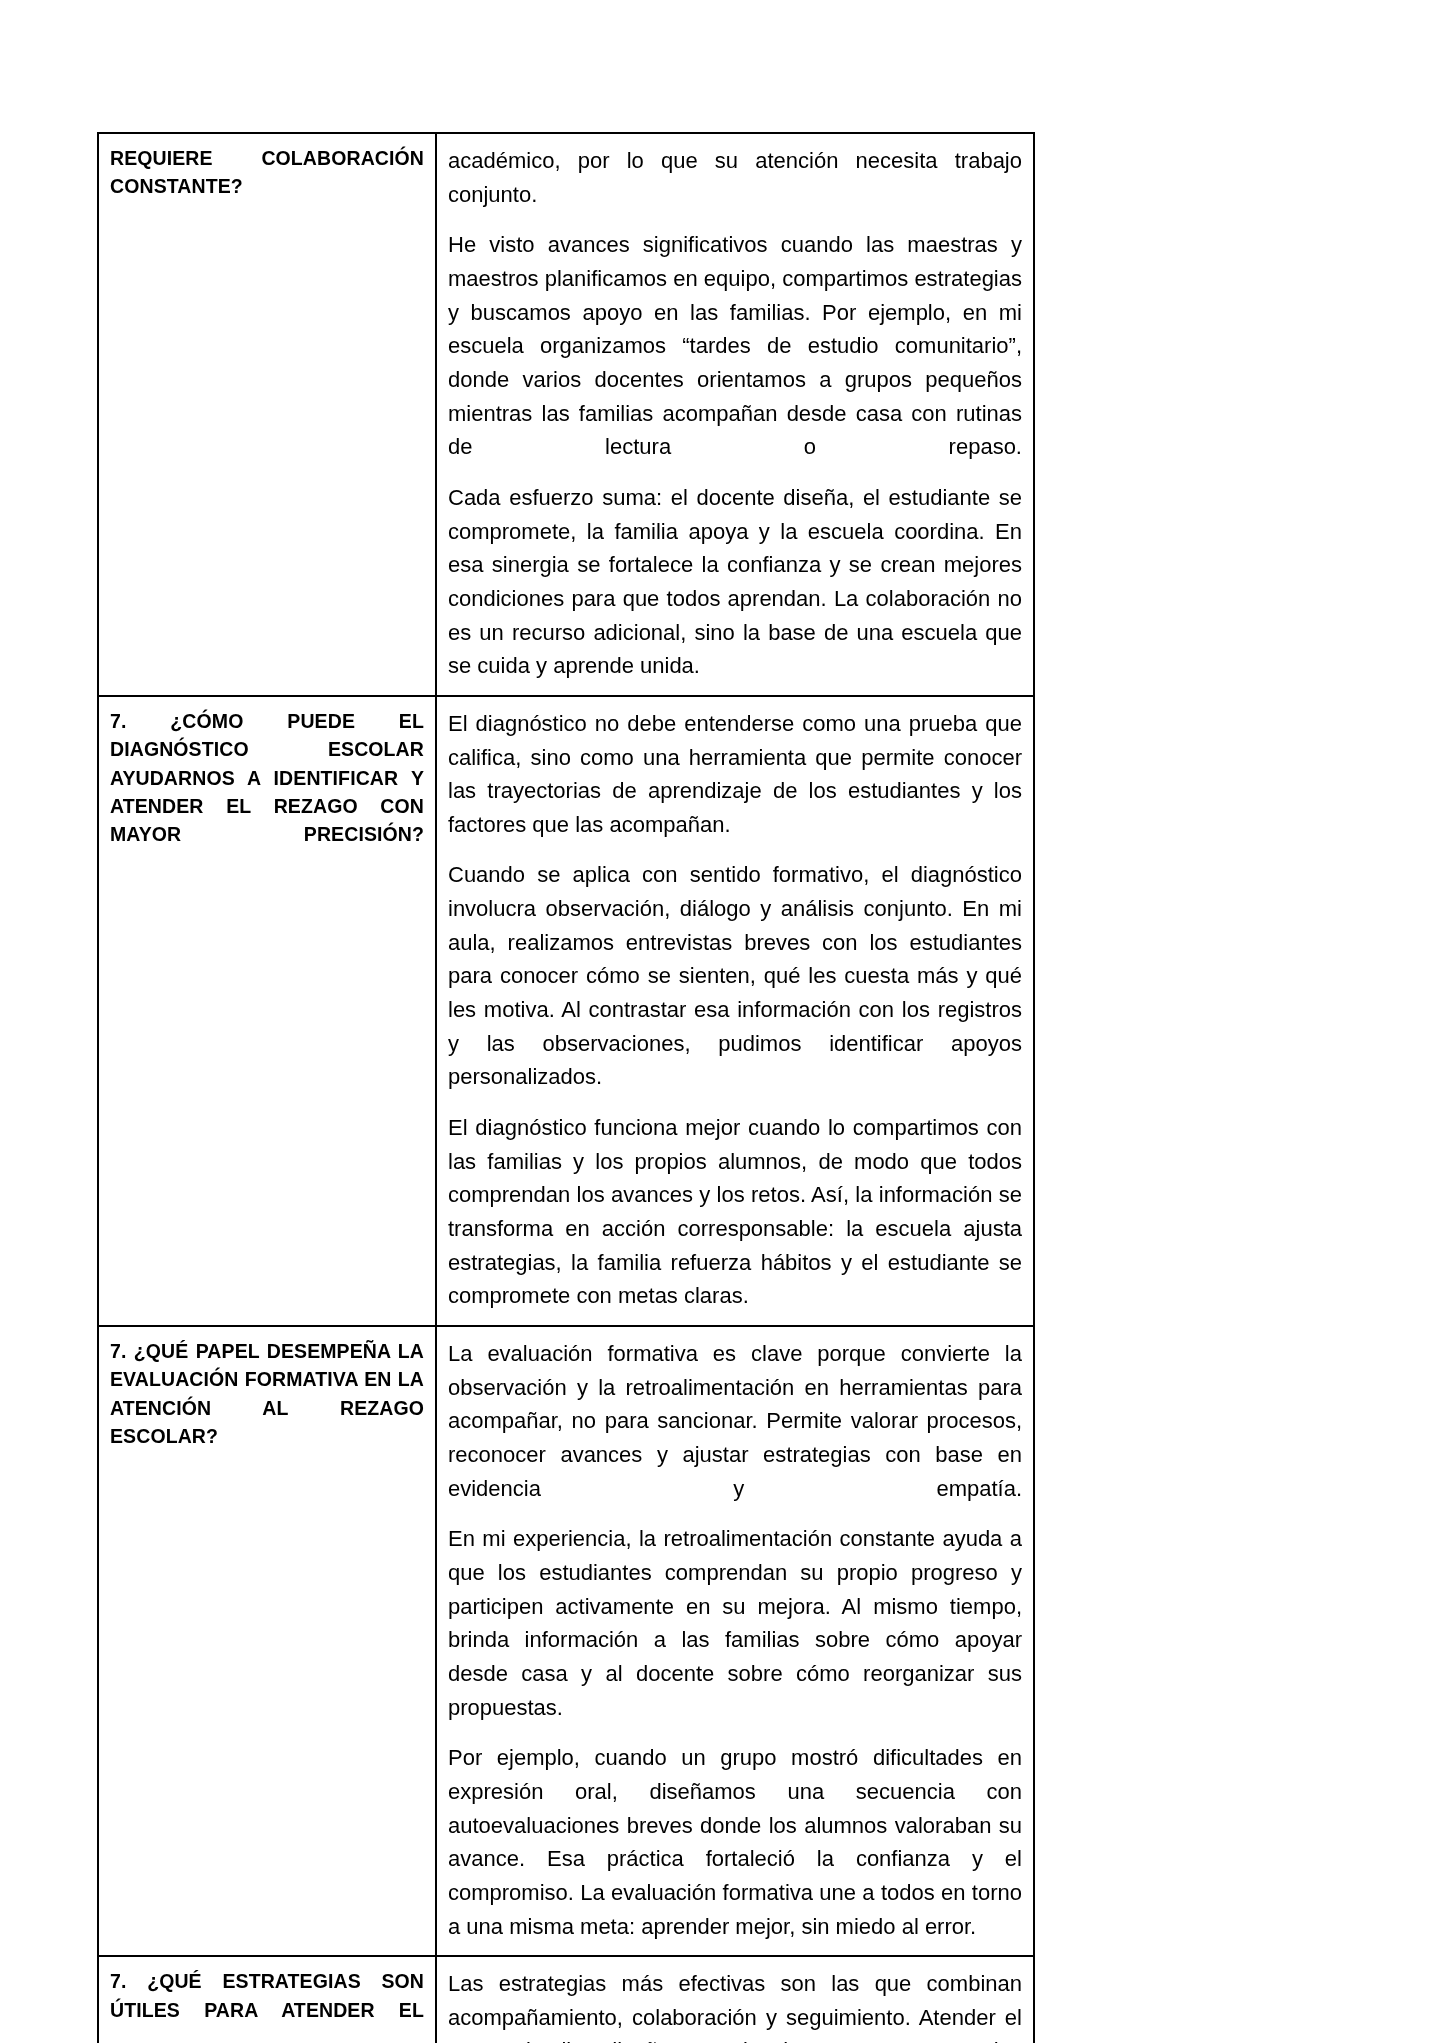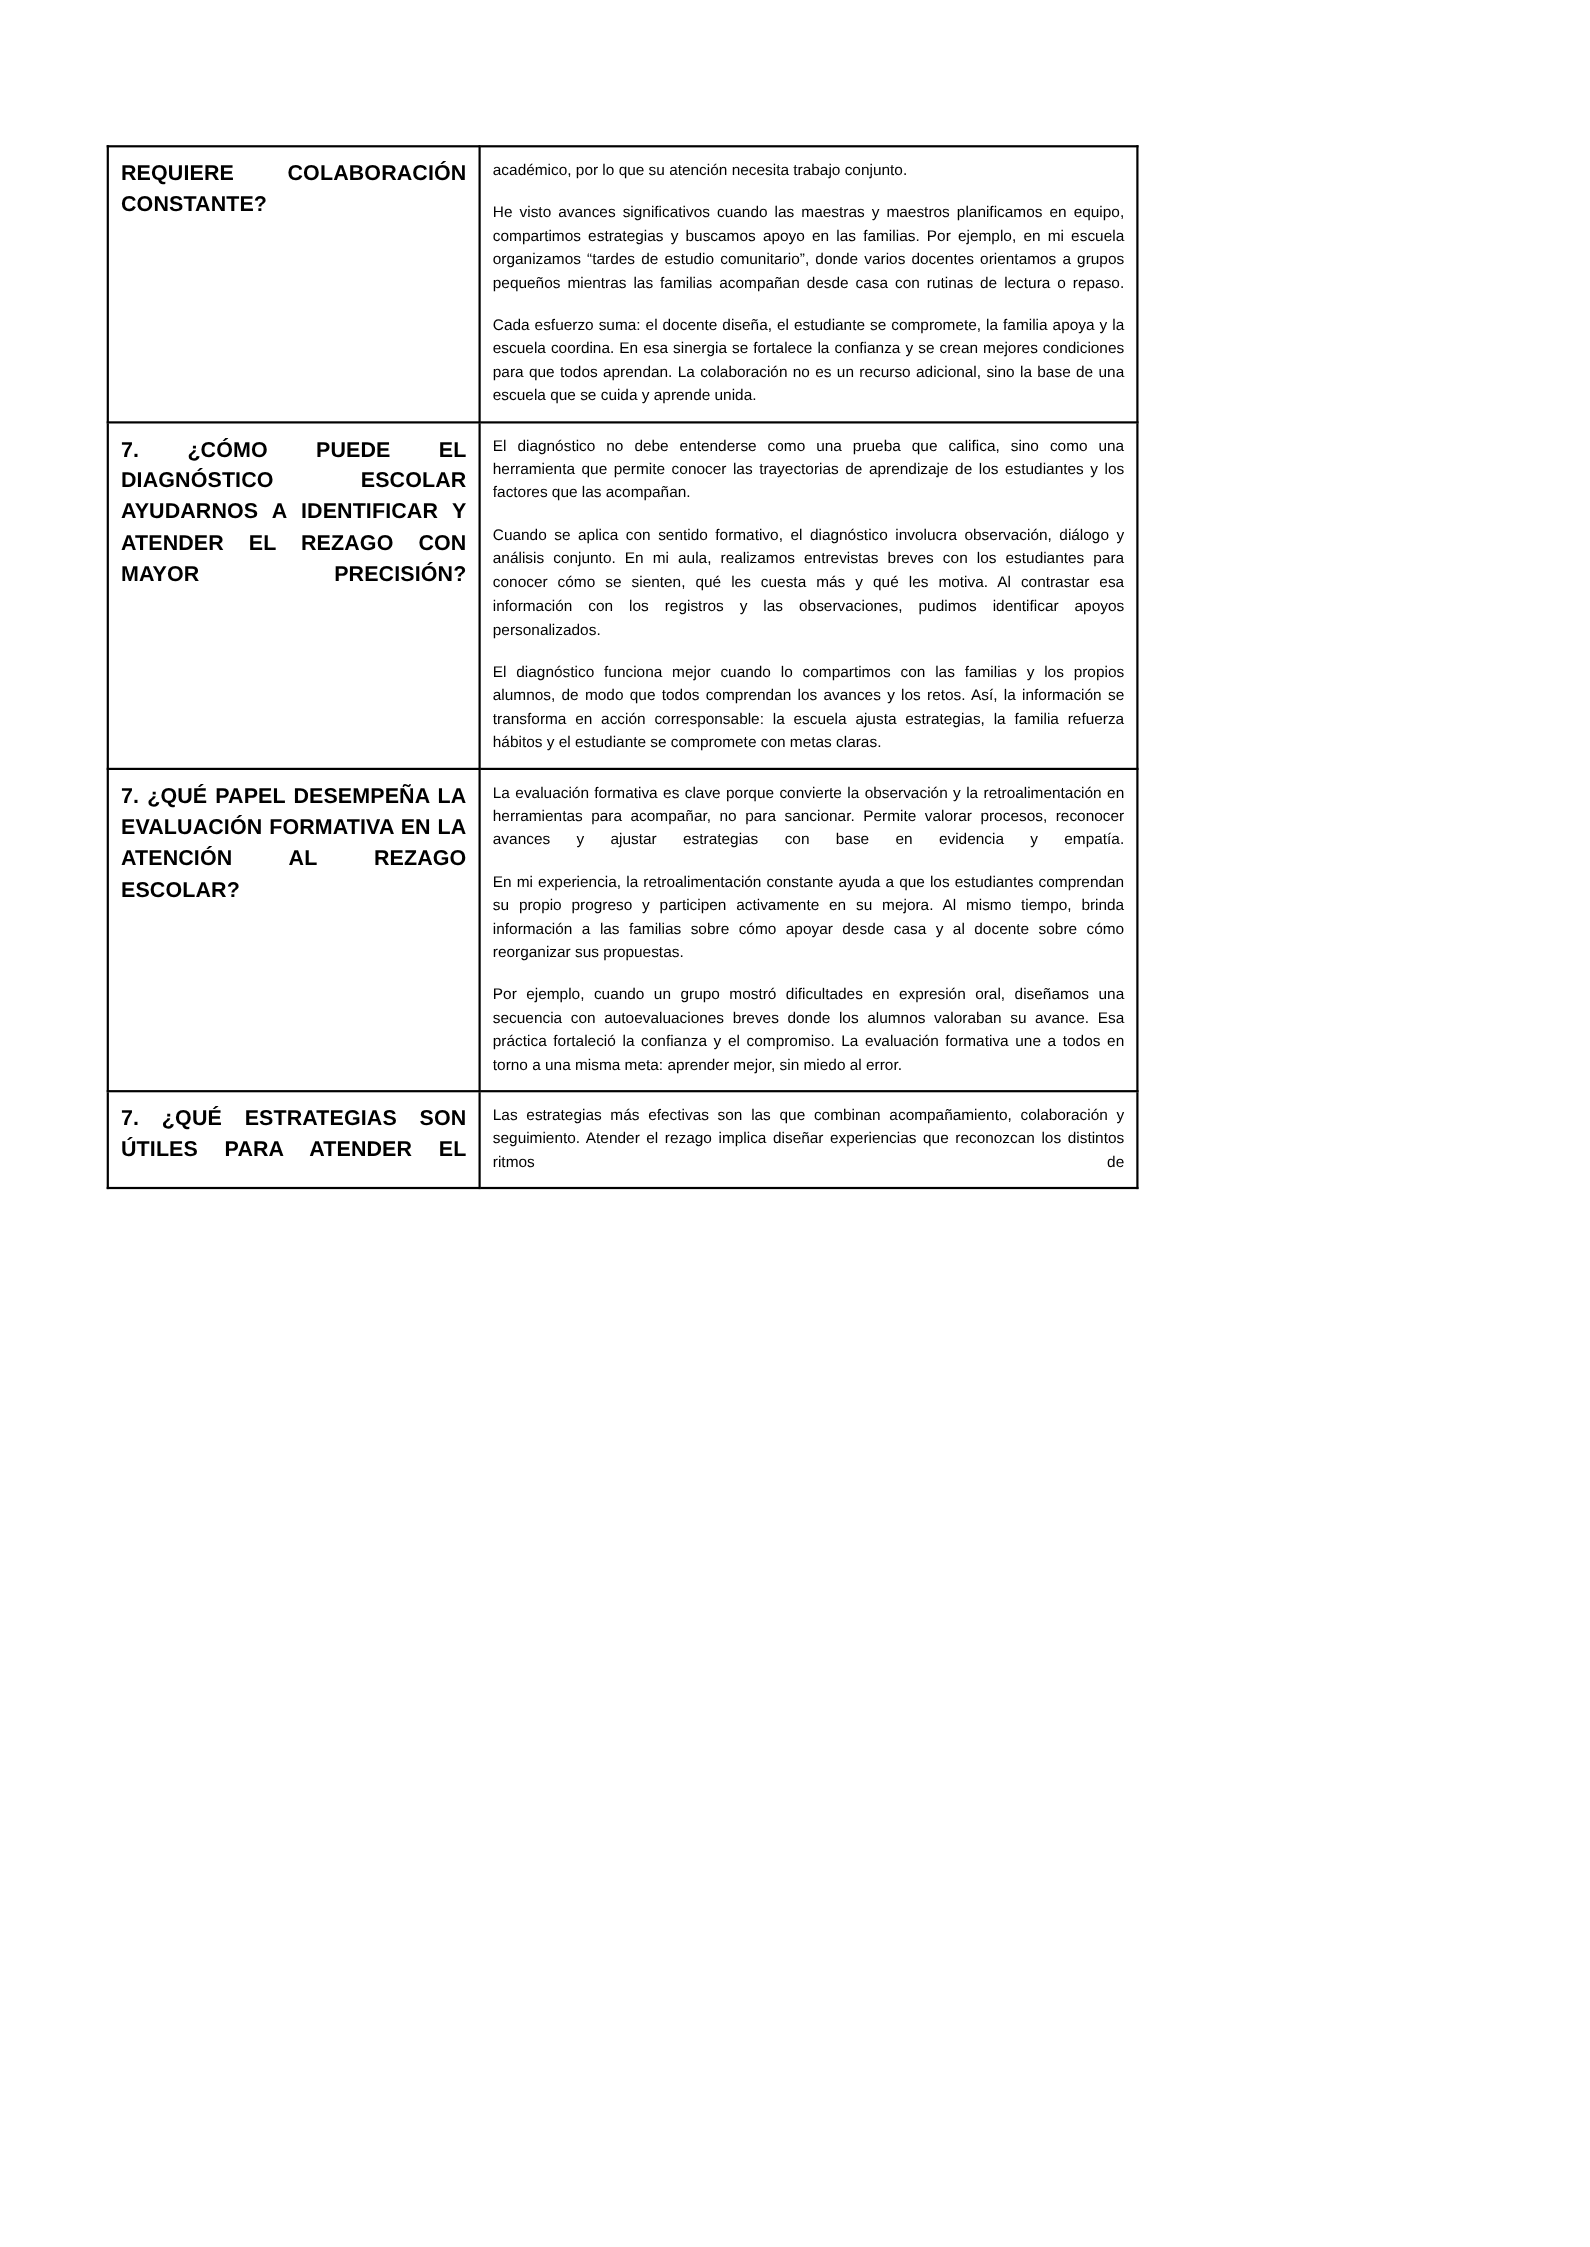--- a/index.html
+++ b/index.html
@@ -45,21 +45,21 @@
     text-align-last: left;
     letter-spacing: 0.1px;
     word-spacing: 0.2px;
   }
   .q-cell p {
     margin: 0;
     text-align: justify;
   }
 
   .a-cell {
-    font-size: 14px;
+    font-size: 22px;
     line-height: 1.53;
     font-weight: normal;
     text-align: justify;
   }
   .a-cell p {
     margin: 0 0 17px 0;
     text-align: justify;
   }
   .a-cell p:last-child {
     margin-bottom: 0;

